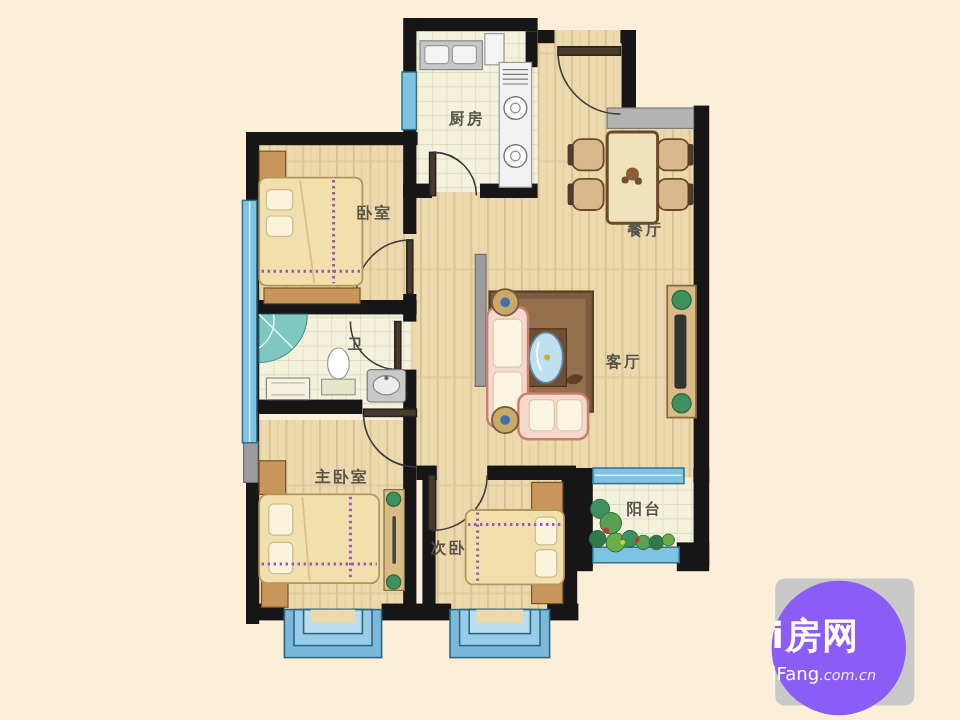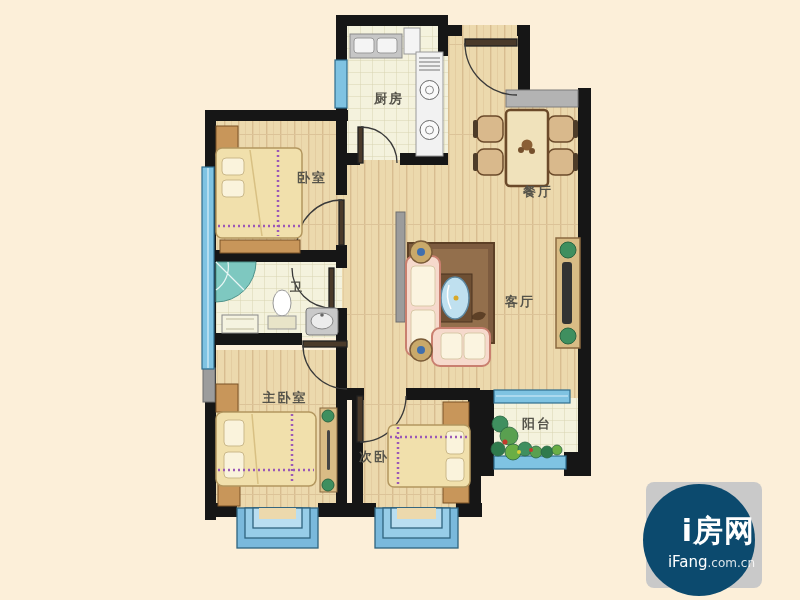--- a/index.html
+++ b/index.html
@@ -2,25 +2,25 @@
 <html><head>
 <meta charset="utf-8">
 <style>
   html,body{margin:0;padding:0;}
   body{font-family:"DejaVu Sans","Liberation Sans",sans-serif;}
   .stage{position:relative;width:800px;height:600px;background:#fcefd9;overflow:hidden;}
   svg{position:absolute;left:0;top:0;}
   .room-label{font-family:"DejaVu Sans","Liberation Sans",sans-serif;font-size:13px;font-weight:bold;fill:#55534a;letter-spacing:2px;text-anchor:middle;}
   .room-label.small{font-size:12px;}
   .logo-square{position:absolute;left:646px;top:482px;width:116px;height:106px;background:#c9c9c9;border-radius:8px;}
-  .logo-circle{position:absolute;left:643px;top:484px;width:112px;height:112px;border-radius:50%;background:#0c4a6e;display:flex;flex-direction:column;align-items:flex-end;justify-content:center;}
+  .logo-circle{position:absolute;left:643px;top:484px;width:112px;height:112px;border-radius:50%;background:#8b5cf6;display:flex;flex-direction:column;align-items:flex-start;justify-content:center;}
   .logo-brand{color:#ffffff;font-size:30px;font-weight:bold;letter-spacing:1px;line-height:1;margin-top:6px;}
   .logo-domain{margin-top:8px;line-height:1;white-space:nowrap;}
   .logo-domain .b{color:#ffffff;font-weight:normal;font-size:15px;}
-  .logo-domain .s{color:rgba(255,255,255,0.85);font-size:12px;}
+  .logo-domain .s{color:rgba(255,255,255,0.85);font-size:12px;font-style:italic;}
 </style>
 </head>
 <body>
 
 <div class="stage">
 <svg width="800" height="600" viewBox="0 0 800 600">
   <defs>
     <pattern id="wood" width="14" height="90" patternUnits="userSpaceOnUse">
       <rect width="14" height="90" fill="#ecd9ad"></rect>
       <rect width="1.4" height="90" fill="#d8bd90"></rect>

